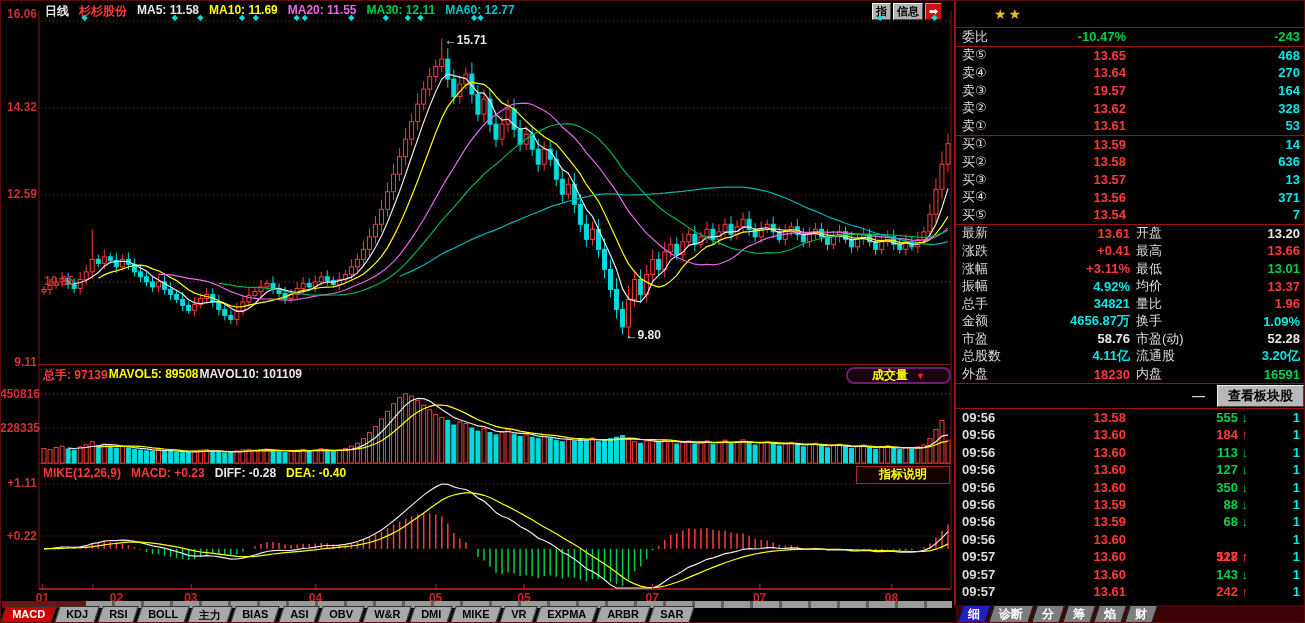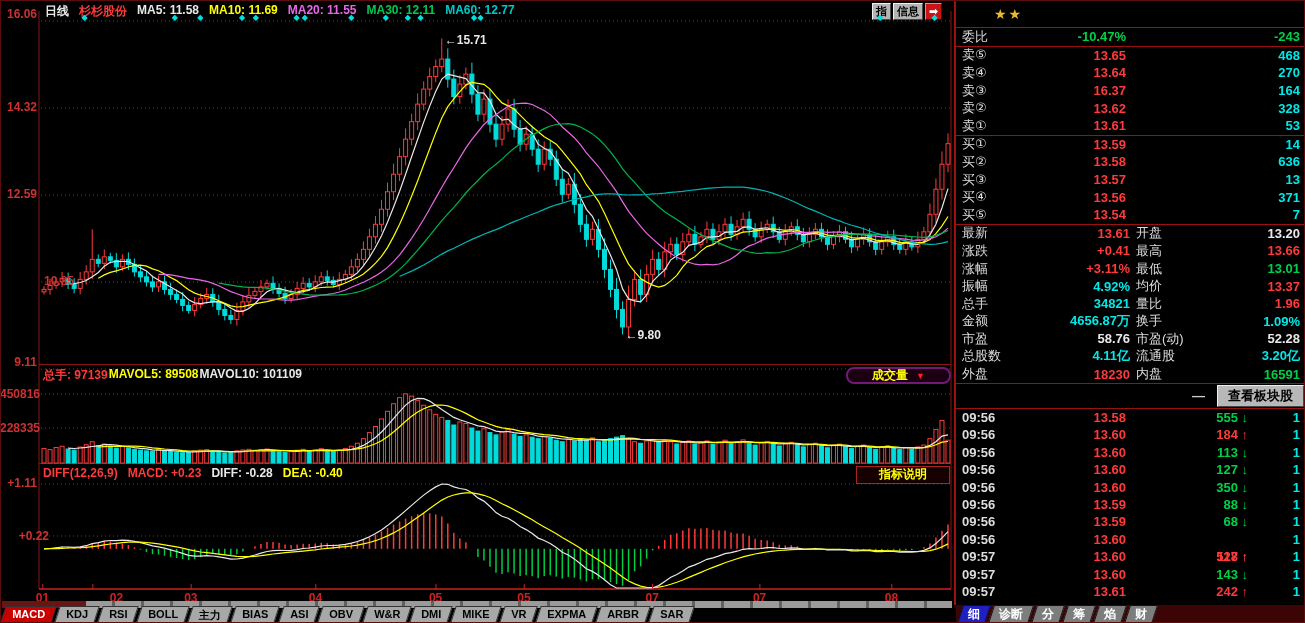--- a/index.html
+++ b/index.html
@@ -730,21 +730,21 @@
       <div class="axlbl" style="top: 186px; left: 0px;">12.59</div>
       <div class="axlbl" style="top: 273px; left: 0px; padding-left: 37px;">10.85</div>
       <div class="axlbl" style="top: 354px; left: 0px;">9.11</div>
     </div>
   <div id="vol-axis">
       <div class="axlbl" style="top: 386px; left: -1px;">450816</div>
       <div class="axlbl" style="top: 420px; left: -1px;">228335</div>
     </div>
   <div id="macd-axis">
       <div class="axlbl" style="top: 475px; left: 0px;">+1.11</div>
-      <div class="axlbl" style="top: 528px; left: 0px; margin-left: 12px;">+0.22</div>
+      <div class="axlbl" style="top: 528px; left: 0px;">+0.22</div>
     </div>
   <div id="months">
       <div class="month" style="top: 590px; left: 34.82px;">01</div>
       <div class="month" style="top: 590px; left: 84.87px; padding-left: 24px;">02</div>
       <div class="month" style="top: 590px; left: 183.15px;">03</div>
       <div class="month" style="top: 590px; left: 307.82px;">04</div>
       <div class="month" style="top: 590px; left: 427.94px;">05</div>
       <div class="month" style="top: 590px; left: 516.21px;">05</div>
       <div class="month" style="top: 590px; left: 644.52px;">07</div>
       <div class="month" style="top: 590px; left: 751.9px;">07</div>
@@ -775,21 +775,21 @@
   <div id="vol-header" class="abs">
       <span style="color: rgb(255, 58, 58);">总手: 97139</span>
       <span style="color: rgb(255, 255, 0);">MAVOL5: 89508</span>
       <span style="color: rgb(232, 232, 232);">MAVOL10: 101109</span>
     </div>
   <div id="vol-dropdown" class="abs">
     <span>成交量</span>
     <span class="chev">▼</span>
   </div>
   <div id="macd-header" class="abs">
-      <span style="color: rgb(255, 58, 58);">DIFF(12,26,9)</span>
+      <span style="color: rgb(255, 58, 58);">MIKE(12,26,9)</span>
       <span style="color: rgb(255, 58, 58);">MACD: +0.23</span>
       <span style="color: rgb(232, 232, 232);">DIFF: -0.28</span>
       <span style="color: rgb(255, 255, 0);">DEA: -0.40</span>
     </div>
   <div id="macd-help" class="abs">指标说明</div>
 
   <div id="scroll-left" class="abs"></div>
   <div id="scroll-thumb" class="abs"></div>
 
   <div id="tabs-left" class="abs">
@@ -825,21 +825,21 @@
           <span class="prc" style="color: rgb(255, 58, 58);">13.65</span>
           <span class="vol" style="color: rgb(0, 232, 232);">468</span>
         </div>
         <div class="obrow">
           <span class="lbl">卖④</span>
           <span class="prc" style="color: rgb(255, 58, 58);">13.64</span>
           <span class="vol" style="color: rgb(0, 232, 232);">270</span>
         </div>
         <div class="obrow">
           <span class="lbl">卖③</span>
-          <span class="prc" style="color: rgb(255, 58, 58);">16.37</span>
+          <span class="prc" style="color: rgb(255, 58, 58);">19.57</span>
           <span class="vol" style="color: rgb(0, 232, 232);">164</span>
         </div>
         <div class="obrow">
           <span class="lbl">卖②</span>
           <span class="prc" style="color: rgb(255, 58, 58);">13.62</span>
           <span class="vol" style="color: rgb(0, 232, 232);">328</span>
         </div>
         <div class="obrow">
           <span class="lbl">卖①</span>
           <span class="prc" style="color: rgb(255, 58, 58);">13.61</span>

